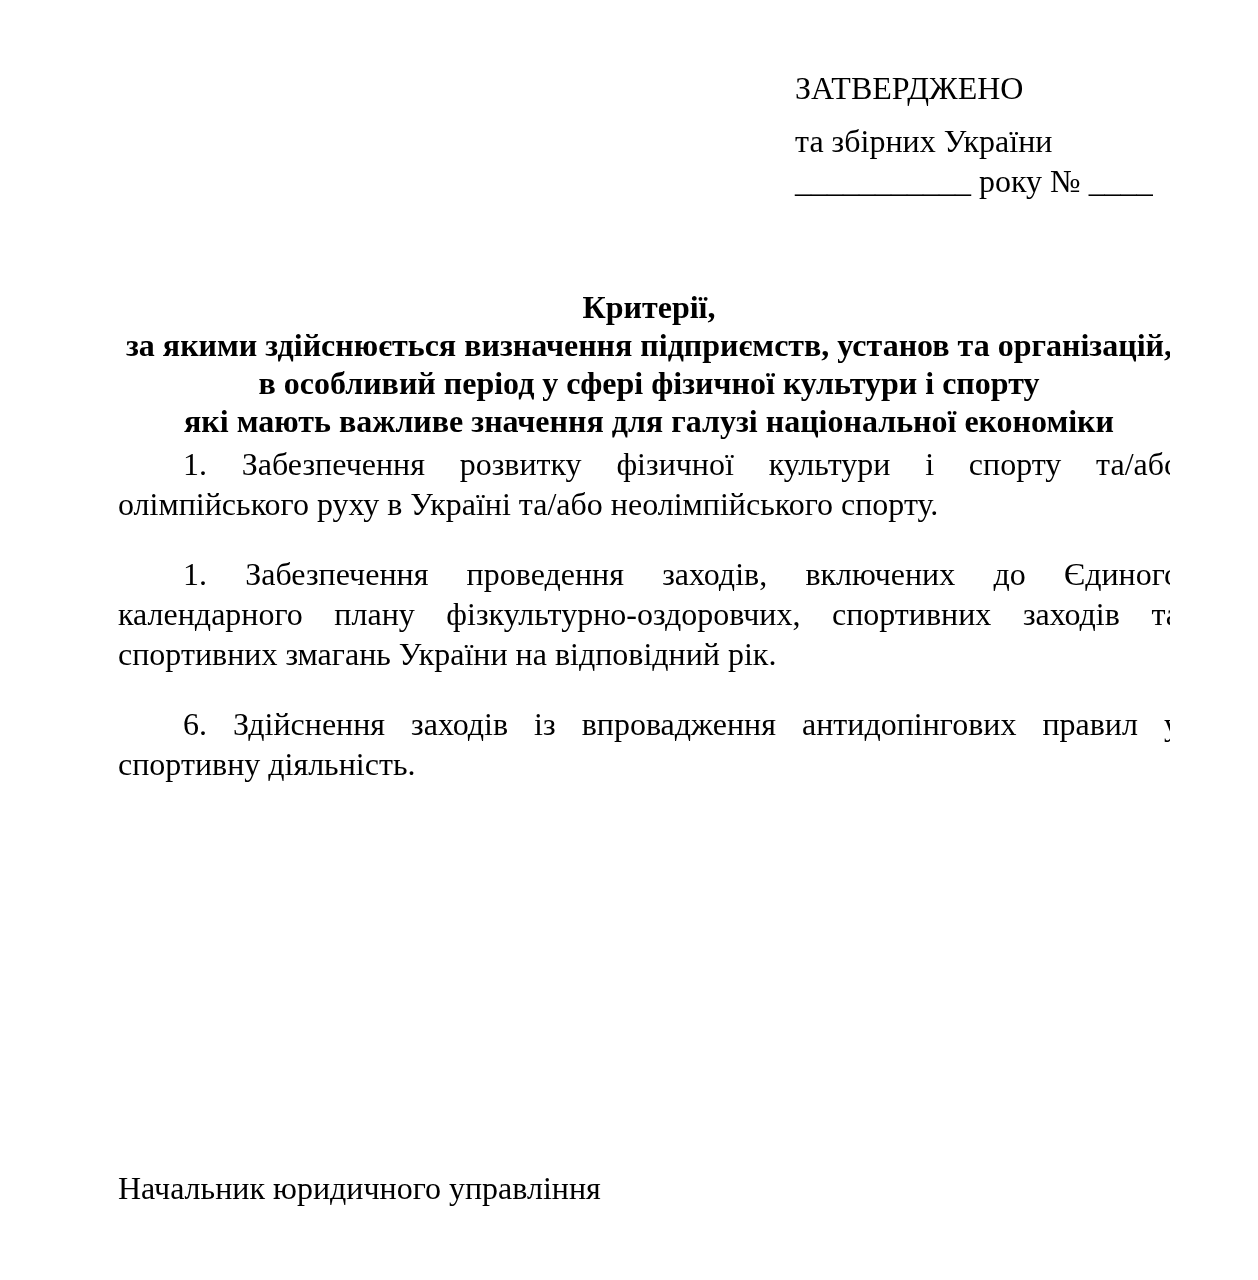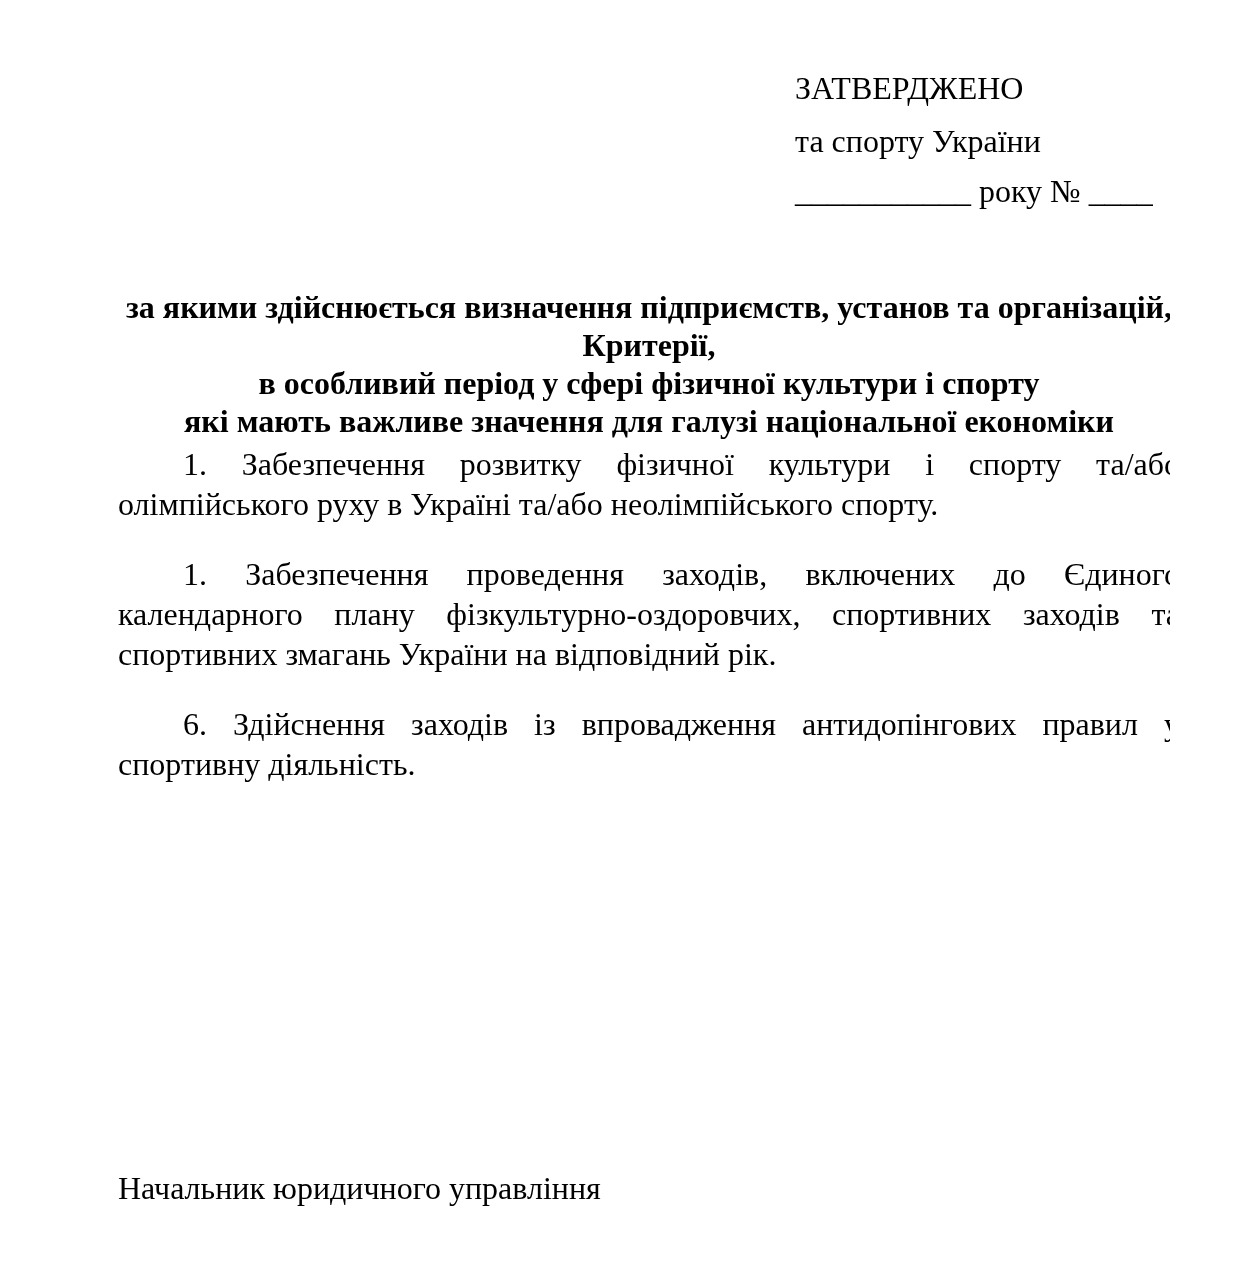--- a/index.html
+++ b/index.html
@@ -25,21 +25,21 @@
     left: 795px;
     top: 68px;
     font-size: 32px;
     line-height: 40px;
   }
   .approval .order {
     margin-top: 14px;
     line-height: 39px;
   }
   .approval .dateline {
-    margin-top: 10px;
+    margin-top: 0;
     white-space: nowrap;
   }
   .doc-title {
     position: absolute;
     left: 118px;
     width: 1062px;
     top: 288px;
     font-size: 32px;
     line-height: 38px;
     font-weight: bold;
@@ -71,28 +71,28 @@
   }
 </style>
 </head>
 <body>
 
 <div class="page">
 
   <div class="approval">
     <div class="stamp">ЗАТВЕРДЖЕНО</div>
     <div class="order">
-      <div>та спорту України</div>
+      <div>та збірних України</div>
     </div>
     <div class="dateline">___________ року № ____</div>
   </div>
 
   <div class="doc-title">
+    <div>Критерії,</div>
     <div>за якими здійснюється визначення підприємств, установ та організацій,</div>
-    <div>Критерії,</div>
     <div>в особливий період у сфері фізичної культури і спорту</div>
     <div>які мають важливе значення для галузі національної економіки</div>
   </div>
 
   <div class="body-block">
     <p>1. Забезпечення розвитку фізичної культури і спорту та/або олімпійського руху в Україні та/або неолімпійського спорту.</p>
     <p>1. Забезпечення проведення заходів, включених до Єдиного календарного плану фізкультурно-оздоровчих, спортивних заходів та спортивних змагань України на відповідний рік.</p>
     <p>6. Здійснення заходів із впровадження антидопінгових правил у спортивну діяльність.</p>
   </div>
 

